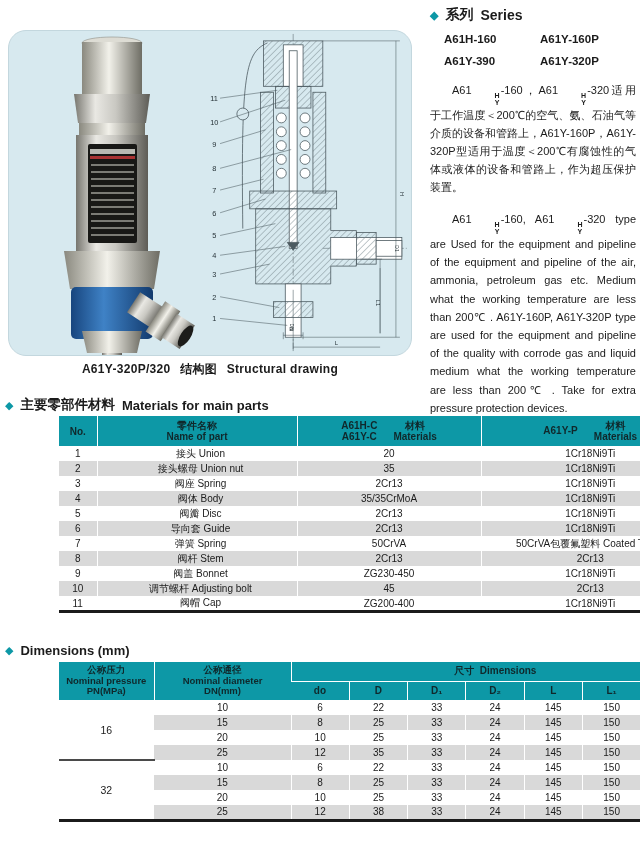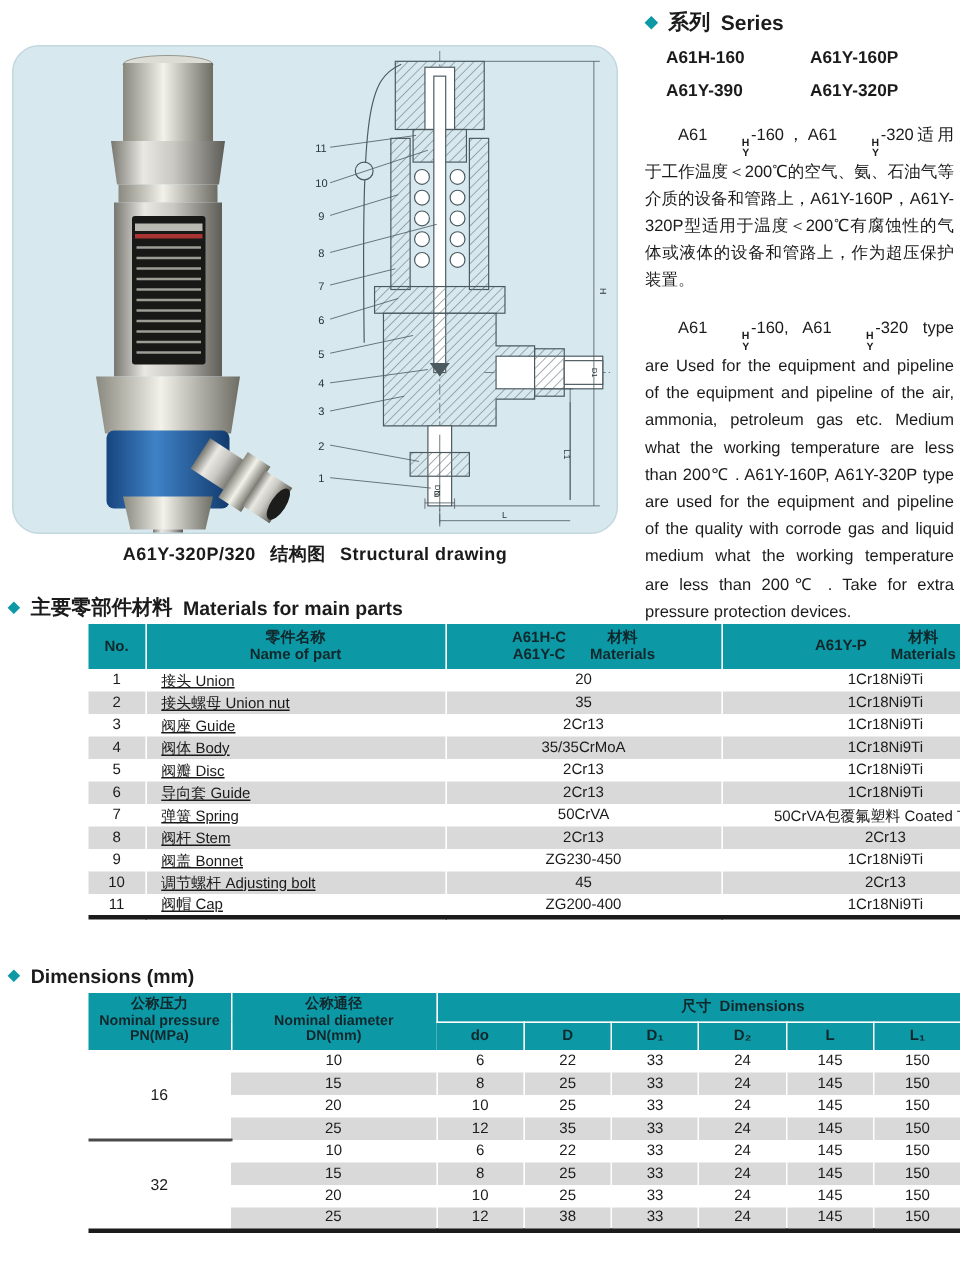--- a/index.html
+++ b/index.html
@@ -38,21 +38,21 @@
 
   
   table { position:absolute; left:12px; width:640px; border-collapse:collapse; table-layout:fixed;
           font-size:10px; border-bottom:3px solid #1b1b1b;margin-left:47px; }
   #materials-table  { top:416px; }
   #dimensions-table { top:662px; }
   th { background:#0d98a6; color:#10282b; font-weight:bold; padding:1px 2px; }
   th + th, td + td { border-left:1px solid #fff; }
   td { text-align:center; height:15px; padding:0 3px; }
   tr.alt td { background:#d9d9d9; }
-  td.left { text-align:left; padding-left:10px;text-decoration:underline; }
+  td.left { text-align:center; padding-left:10px; }
 
   
   .h2line { line-height:11.5px; font-size:10px; }
   .mat-combo { display:flex; justify-content:center; align-items:center; gap:16px; line-height:11.5px; font-size:10px; }
   #materials-table col.c-no   { width:38px; }
   #materials-table col.c-name { width:200px; }
   #materials-table col.c-m1   { width:184px; }
   #materials-table col.c-m2   { width:218px; }
   #materials-table th { height:30px; }
 
@@ -314,21 +314,21 @@
           <td>1Cr18Ni9Ti</td>
         </tr>
         <tr class="alt">
           <td>2</td>
           <td class="left">接头螺母  Union nut</td>
           <td>35</td>
           <td>1Cr18Ni9Ti</td>
         </tr>
         <tr>
           <td>3</td>
-          <td class="left">阀座  Guide</td>
+          <td class="left">阀座  Spring</td>
           <td>2Cr13</td>
           <td>1Cr18Ni9Ti</td>
         </tr>
         <tr class="alt">
           <td>4</td>
           <td class="left">阀体  Body</td>
           <td>35/35CrMoA</td>
           <td>1Cr18Ni9Ti</td>
         </tr>
         <tr>

